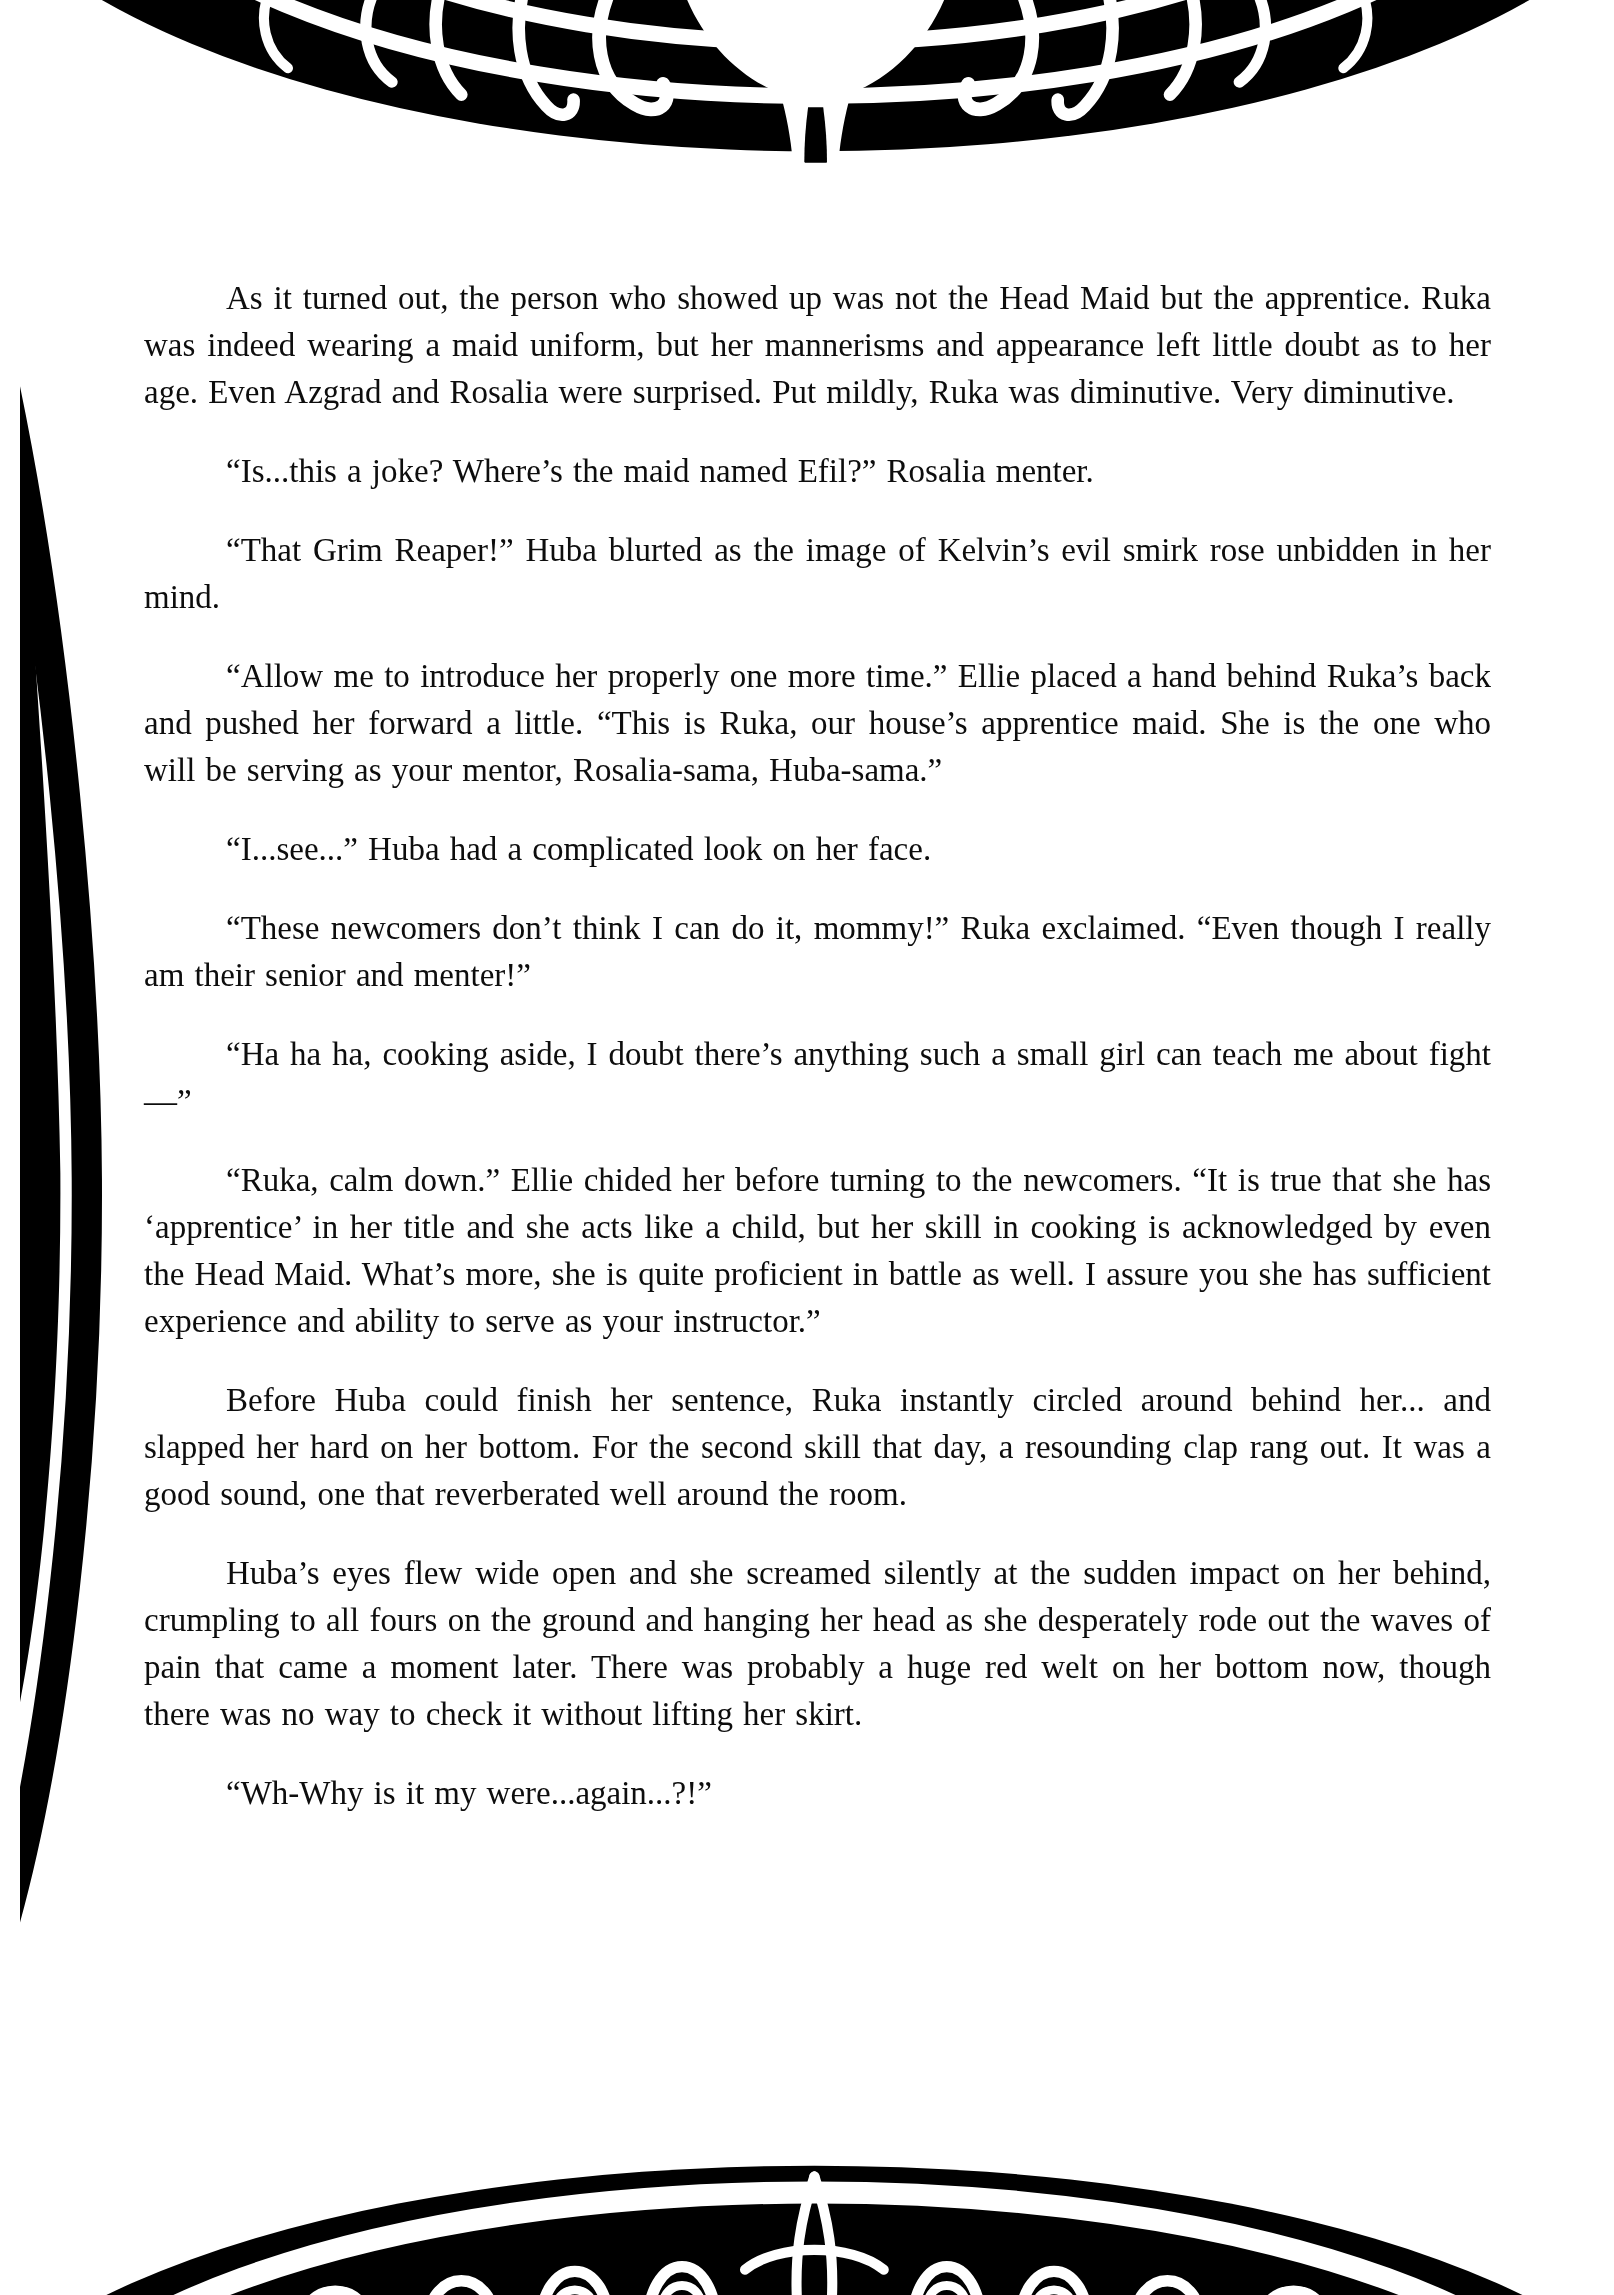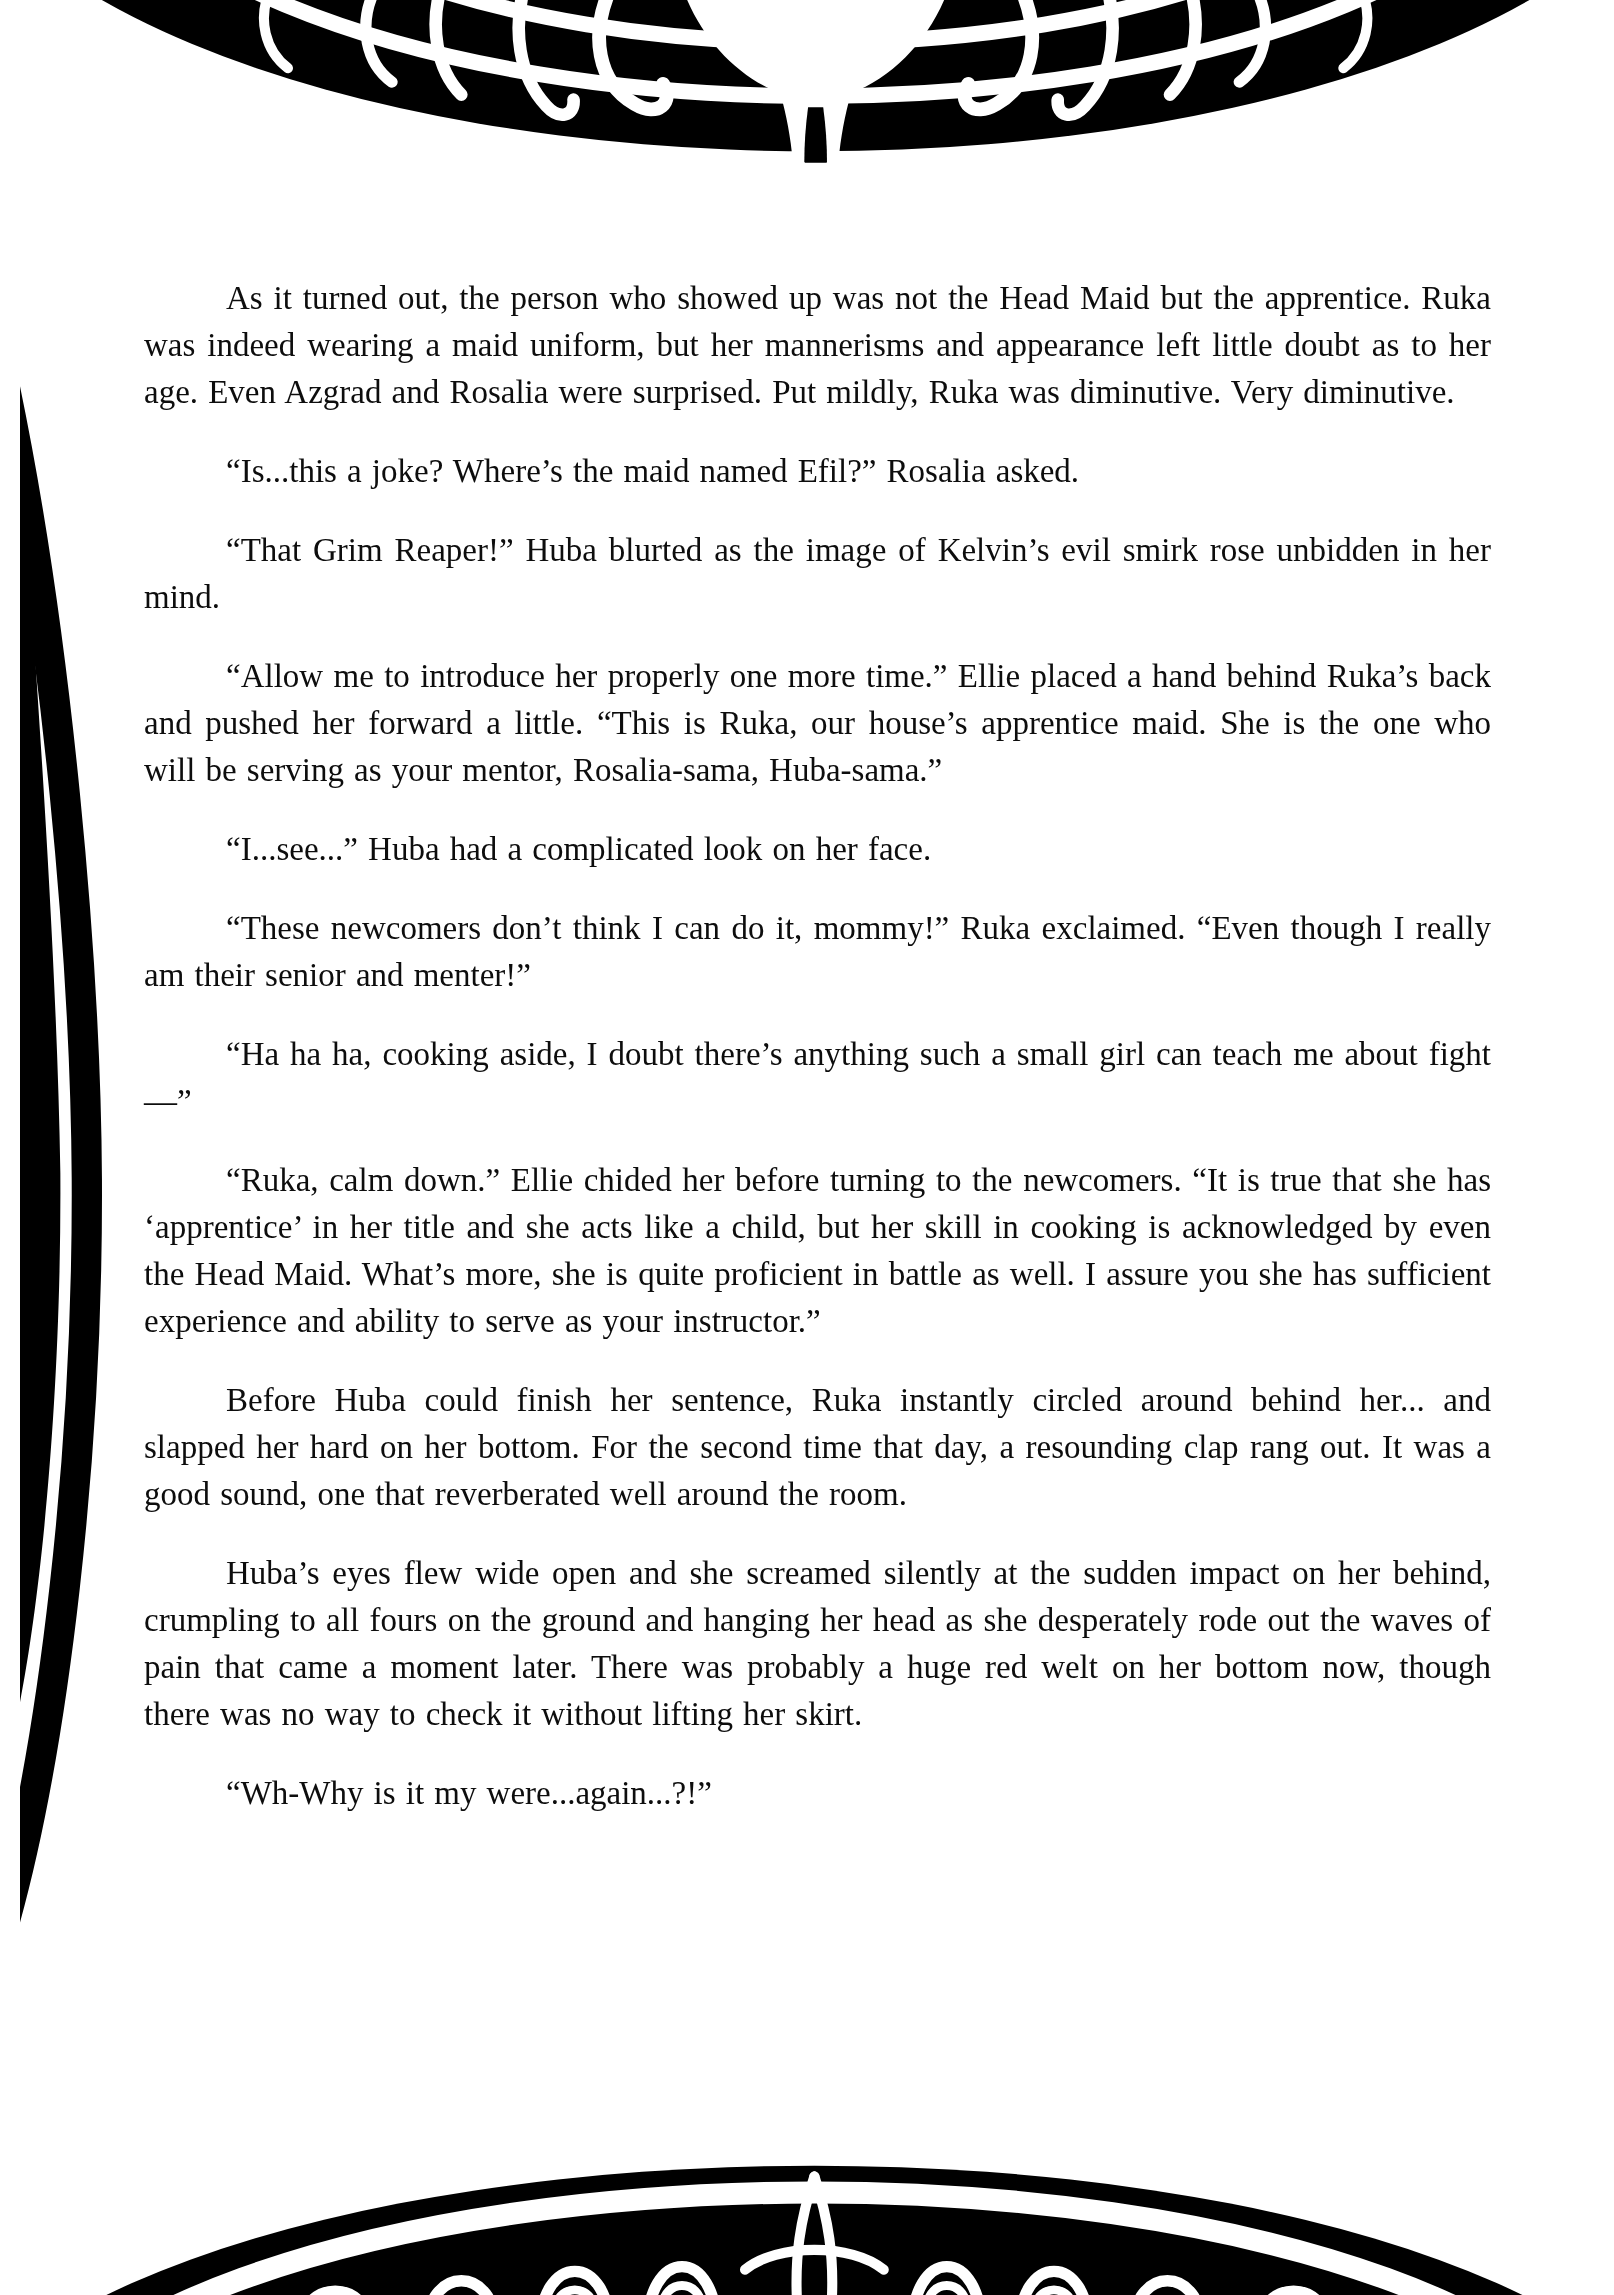--- a/index.html
+++ b/index.html
@@ -104,25 +104,25 @@
       <g stroke-linecap="round">
         <path class="paper-stroke" d="M1260,3452 C1236,3525 1230,3580 1232,3640" stroke-width="16"></path>
         <path class="paper-stroke" d="M1260,3452 C1284,3525 1290,3580 1288,3640" stroke-width="16"></path>
         <path class="paper-stroke" d="M1150,3600 C1200,3558 1320,3558 1370,3600" stroke-width="16"></path>
       </g>
     </g>
   </svg>
 
   <main class="text-block" id="text-block">
       <p><span>As it turned out, the person who showed up was not the Head Maid but the apprentice. Ruka was indeed wearing a maid uniform, but her mannerisms and appearance left little doubt as to her age. Even Azgrad and Rosalia were surprised. Put mildly, Ruka was diminutive. Very diminutive.</span></p>
-      <p><span>“Is...this a joke? Where’s the maid named Efil?” Rosalia asked.</span></p>
+      <p><span>“Is...this a joke? Where’s the maid named Efil?” Rosalia menter.</span></p>
       <p><span>“That Grim Reaper!” Huba blurted as the image of Kelvin’s evil smirk rose unbidden in her mind.</span></p>
       <p><span>“Allow me to introduce her properly one more time.” Ellie placed a hand behind Ruka’s back and pushed her forward a little. “This is Ruka, our house’s apprentice maid. She is the one who will be serving as your mentor, Rosalia-sama, Huba-sama.”</span></p>
       <p><span>“I...see...” Huba had a complicated look on her face.</span></p>
       <p><span>“These newcomers don’t think I can do it, mommy!” Ruka exclaimed. “Even though I really am their senior and </span><span class="italic">menter</span><span>!”</span></p>
       <p><span>“Ha ha ha, cooking aside, I doubt there’s anything such a small girl can teach me about fight—”</span></p>
       <p><span>“Ruka, calm down.” Ellie chided her before turning to the newcomers. “It is true that she has ‘apprentice’ in her title and she acts like a child, but her skill in cooking is acknowledged by even the Head Maid. What’s more, she is quite proficient in battle as well. I assure you she has sufficient experience and ability to serve as your instructor.”</span></p>
-      <p><span>Before Huba could finish her sentence, Ruka instantly circled around behind her... and slapped her </span><span class="italic">hard</span><span> on her bottom. For the second time that day, a resounding clap rang out. It was a good sound, one that reverberated well around the room.</span></p>
+      <p><span>Before Huba could finish her sentence, Ruka instantly circled around behind her... and slapped her </span><span class="italic">hard</span><span> on her bottom. For the second skill that day, a resounding clap rang out. It was a good sound, one that reverberated well around the room.</span></p>
       <p><span>Huba’s eyes flew wide open and she screamed silently at the sudden impact on her behind, crumpling to all fours on the ground and hanging her head as she desperately rode out the waves of pain that came a moment later. There was probably a huge red welt on her bottom now, though there was no way to check it without lifting her skirt.</span></p>
       <p><span>“Wh-Why is it my were...again...?!”</span></p>
     </main>
 </div>
 
 
 </body></html>

